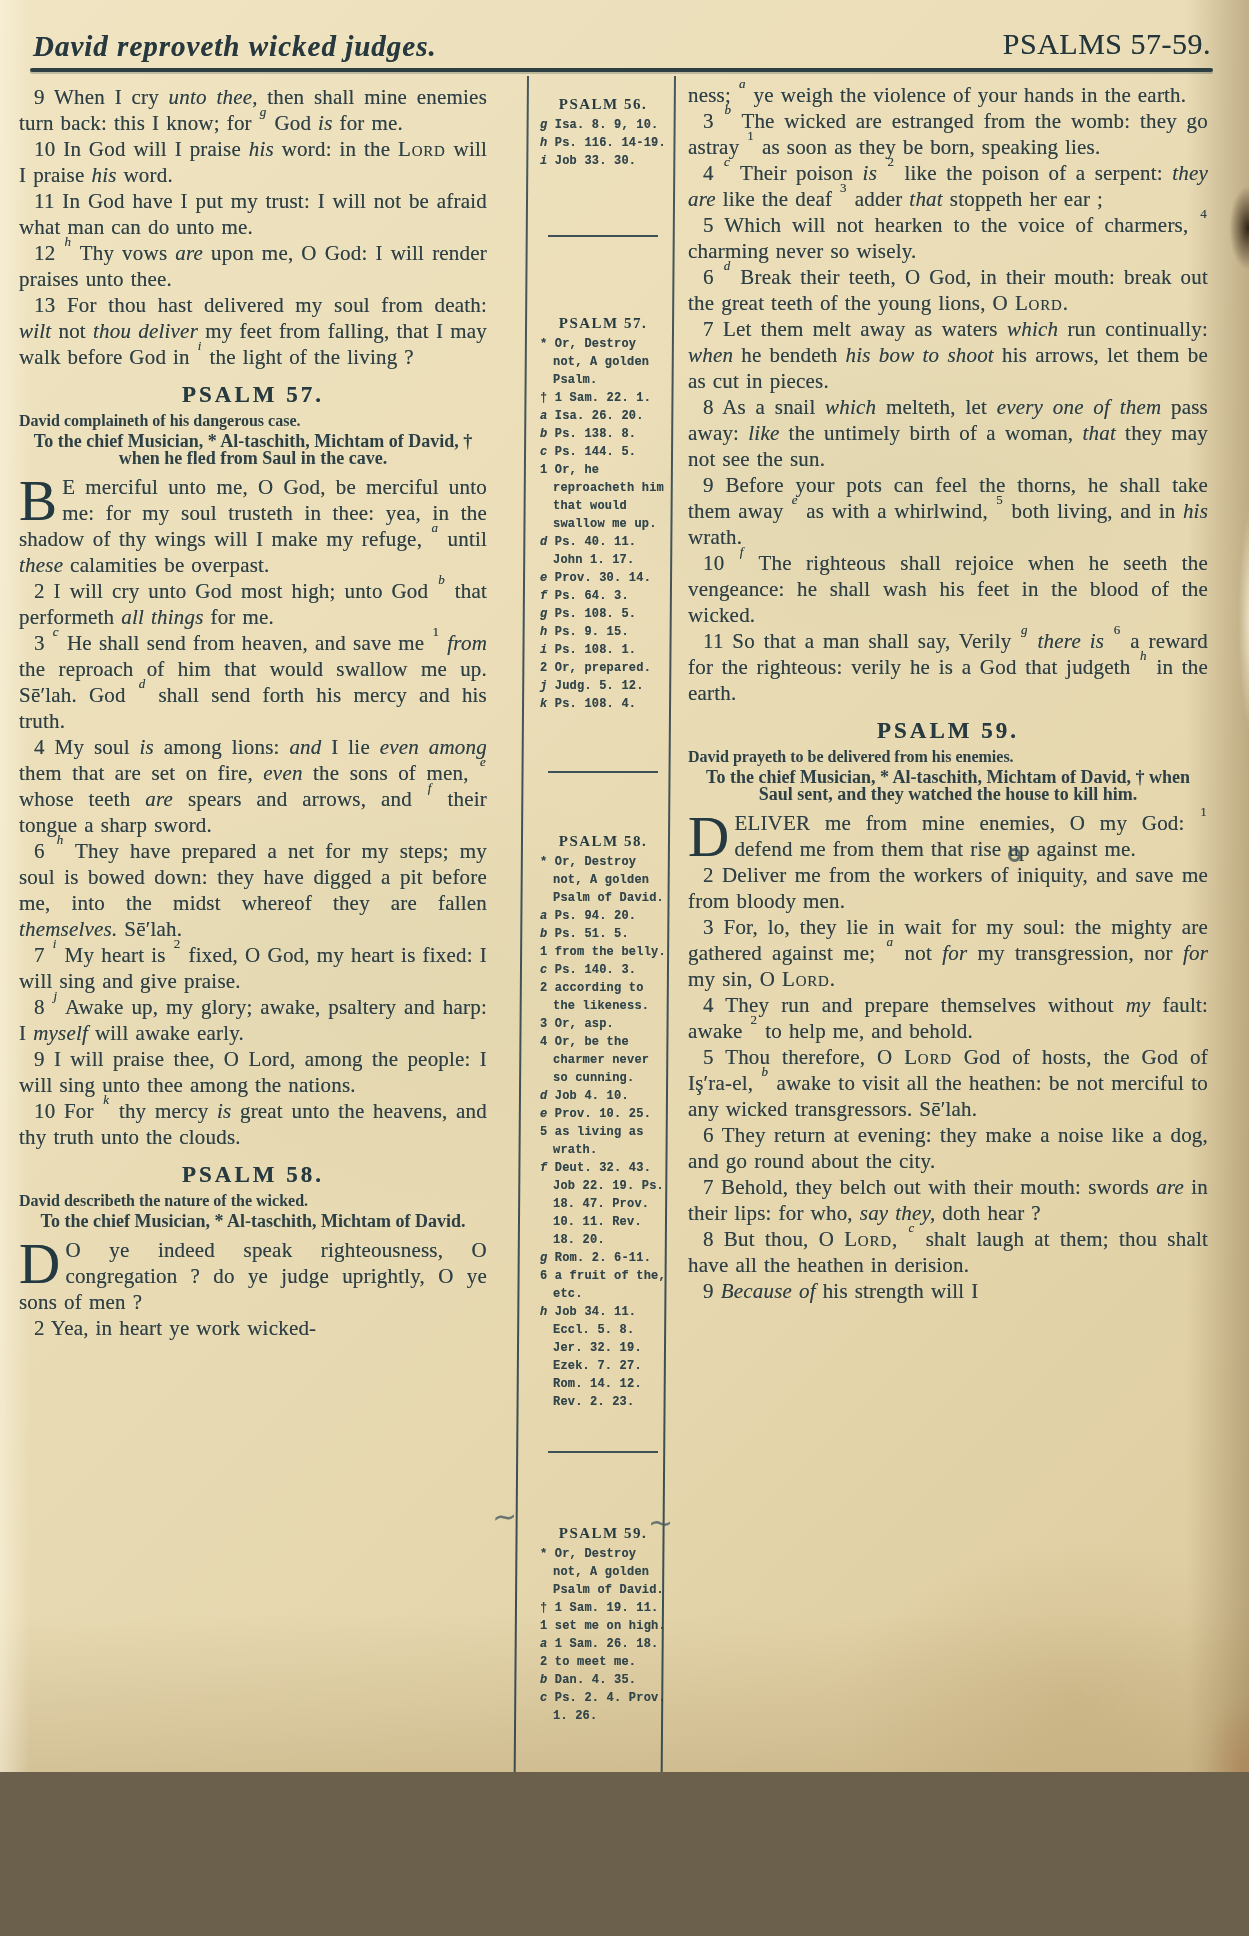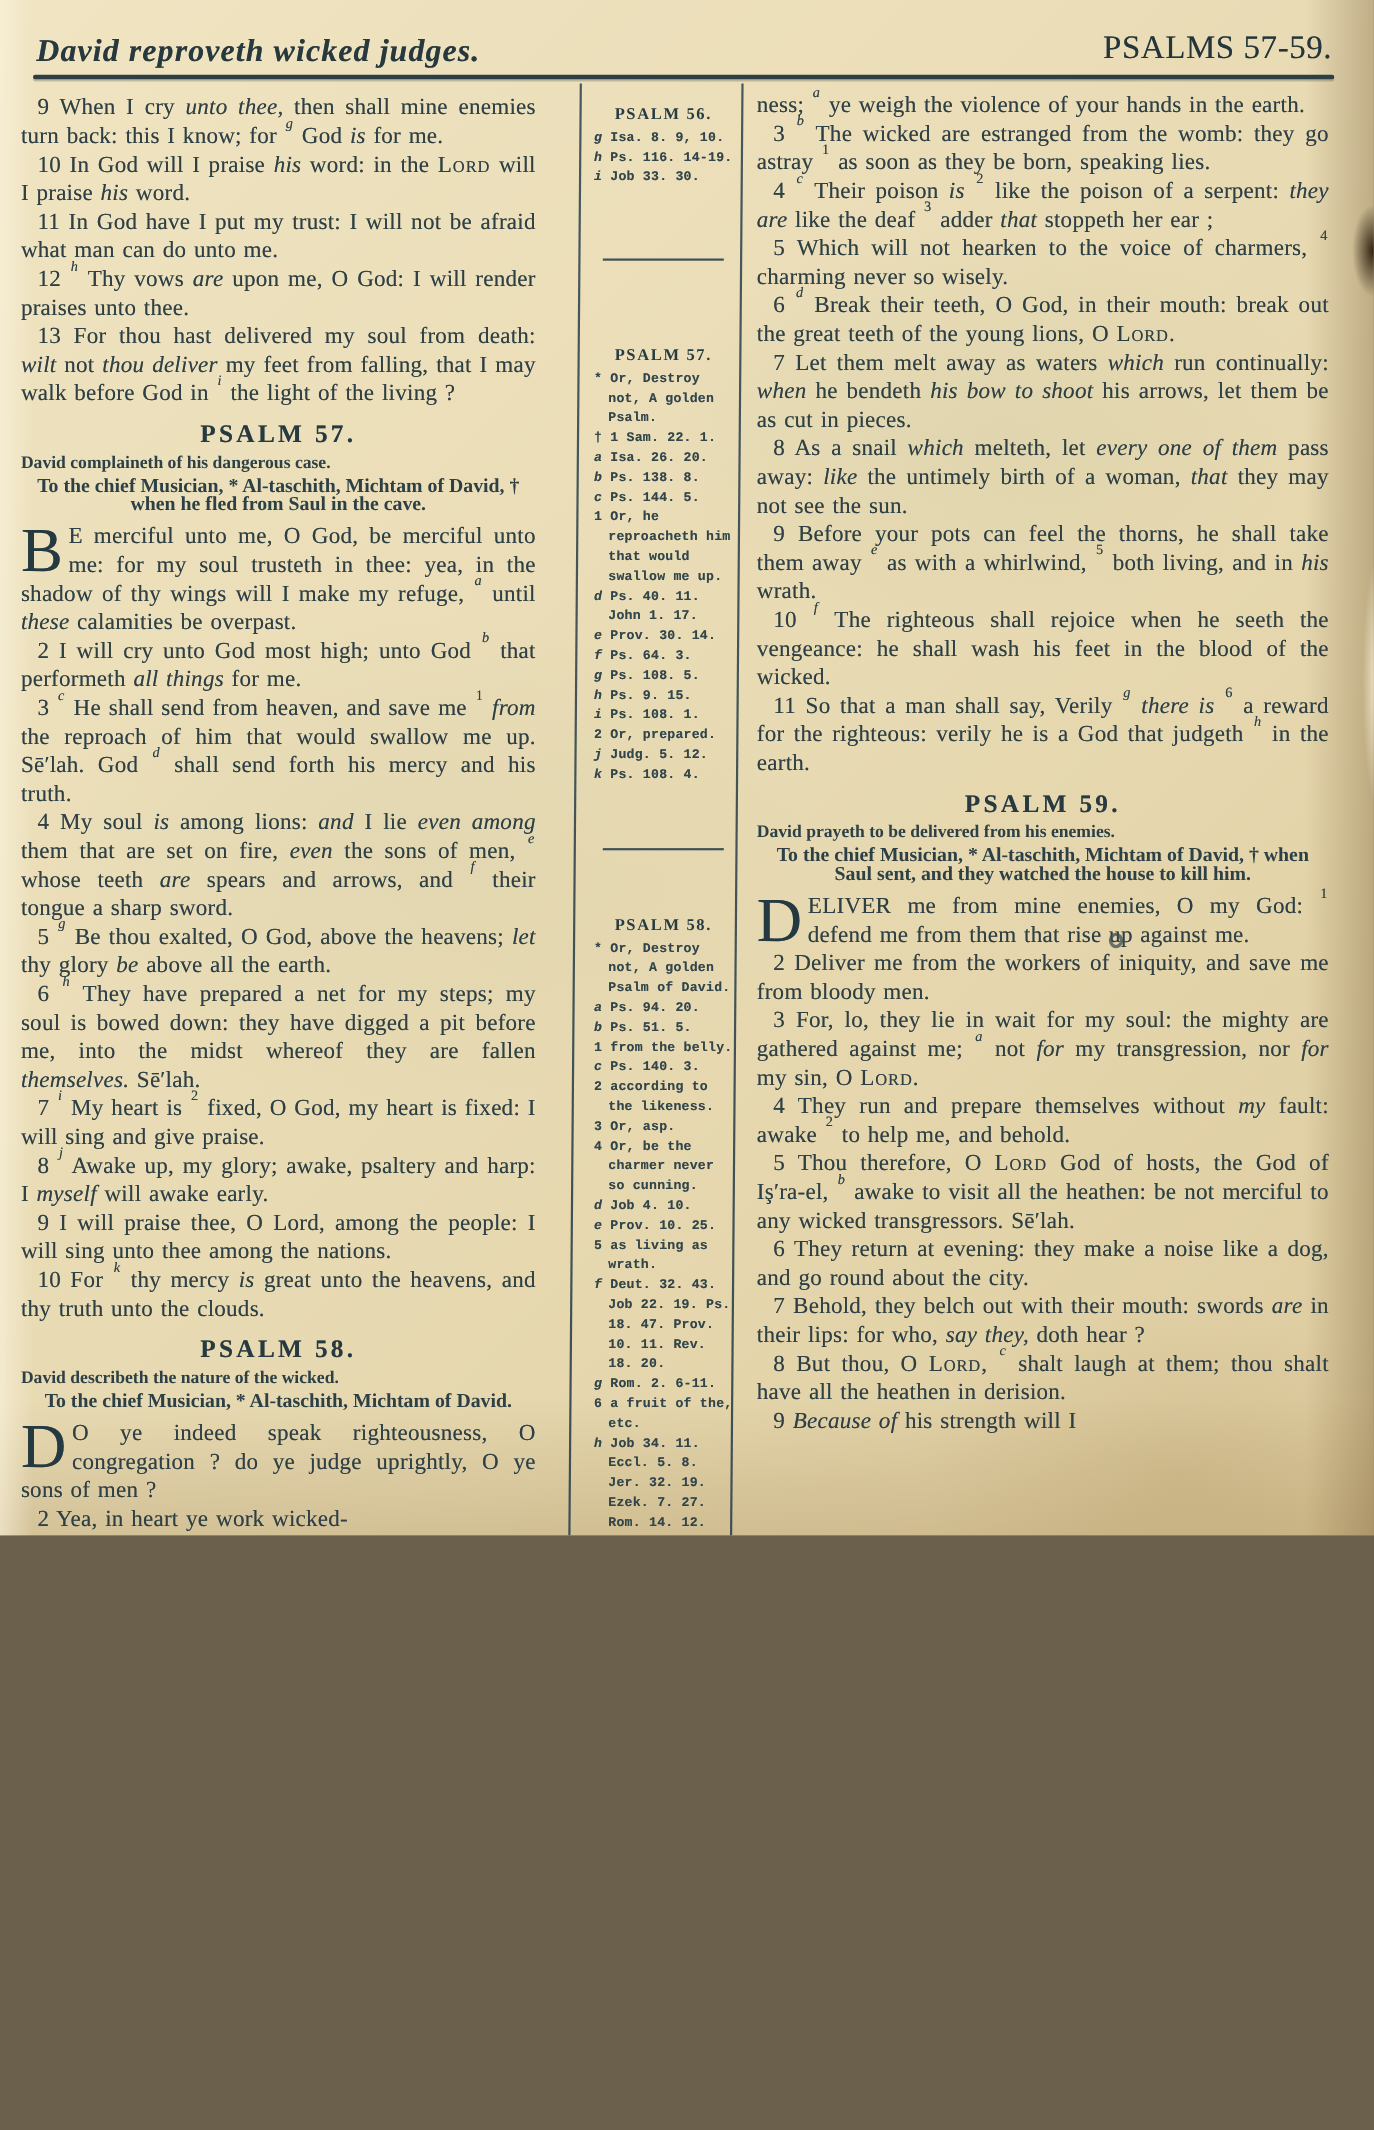--- a/index.html
+++ b/index.html
@@ -1,18 +1,18 @@
 <!DOCTYPE html>
 <html><head>
 <meta charset="utf-8">
 <style>
   * { margin:0; padding:0; box-sizing:border-box; }
   html,body { background:#6b604c; }
   .page {
-    position:relative; width:1249px; height:1396px; overflow:hidden;
+    position:relative; width:1249px; height:1772px; overflow:hidden;
     font-family:"Liberation Serif","DejaVu Serif",serif;
     color:#2e4045;
     background:
       radial-gradient(ellipse 26px 58px at 1248px 228px, rgba(40,26,12,.92), rgba(40,26,12,0) 72%),
       radial-gradient(ellipse 18px 150px at 1252px 620px, rgba(255,247,222,.85), rgba(255,247,222,0) 75%),
       radial-gradient(ellipse 55px 95px at 1243px 1765px, rgba(165,82,40,.20), rgba(165,82,40,0) 72%),
       radial-gradient(ellipse 330px 220px at 86% 96%, rgba(168,140,88,.22), rgba(168,140,88,0) 72%),
       radial-gradient(ellipse 430px 260px at 72% 28%, rgba(148,166,128,.10), rgba(148,166,128,0) 70%),
       radial-gradient(ellipse 520px 320px at 30% 56%, rgba(148,166,128,.08), rgba(148,166,128,0) 70%),
       linear-gradient(to right, rgba(252,246,226,.55), rgba(252,246,226,0) 30px),
@@ -120,21 +120,20 @@
       <p class="verse">11 In God have I put my trust: I will not be afraid what man can do unto me.</p>
       <p class="verse">12 <sup class="ref it">h</sup> Thy vows <em>are</em> upon me, O God: I will render praises unto thee.</p>
       <p class="verse">13 For thou hast delivered my soul from death: <em>wilt</em> not <em>thou deliver</em> my feet from falling, that I may walk before God in <sup class="ref it">i</sup> the light of the living ?</p>
       <div class="psalm-heading">PSALM 57.</div>
       <div class="subtitle">David complaineth of his dangerous case.</div>
       <div class="inscription">To the chief Musician, * Al-taschith, Michtam of David, † when he fled from Saul in the cave.</div>
       <p class="verse dropcap"><span class="initial">B</span><span>E merciful unto me, O God, be merciful unto me: for my soul trusteth in thee: yea, in the shadow of thy wings will I make my refuge, <sup class="ref it">a</sup> until <em>these</em> calamities be overpast.</span></p>
       <p class="verse">2 I will cry unto God most high; unto God <sup class="ref it">b</sup> that performeth <em>all things</em> for me.</p>
       <p class="verse">3 <sup class="ref it">c</sup> He shall send from heaven, and save me <sup class="ref">1</sup> <em>from</em> the reproach of him that would swallow me up. Sē′lah. God <sup class="ref it">d</sup> shall send forth his mercy and his truth.</p>
       <p class="verse">4 My soul <em>is</em> among lions: <em>and</em> I lie <em>even among</em> them that are set on fire, <em>even</em> the sons of men, <sup class="ref it">e</sup> whose teeth <em>are</em> spears and arrows, and <sup class="ref it">f</sup> their tongue a sharp sword.</p>
-      <p class="verse">5 <sup class="ref it">g</sup> Be thou exalted, O God, above the heavens; <em>let</em> thy glory <em>be</em> above all the earth.</p>
       <p class="verse">6 <sup class="ref it">h</sup> They have prepared a net for my steps; my soul is bowed down: they have digged a pit before me, into the midst whereof they are fallen <em>themselves.</em> Sē′lah.</p>
       <p class="verse">7 <sup class="ref it">i</sup> My heart is <sup class="ref">2</sup> fixed, O God, my heart is fixed: I will sing and give praise.</p>
       <p class="verse">8 <sup class="ref it">j</sup> Awake up, my glory; awake, psaltery and harp: I <em>myself</em> will awake early.</p>
       <p class="verse">9 I will praise thee, O Lord, among the people: I will sing unto thee among the nations.</p>
       <p class="verse">10 For <sup class="ref it">k</sup> thy mercy <em>is</em> great unto the heavens, and thy truth unto the clouds.</p>
       <div class="psalm-heading">PSALM 58.</div>
       <div class="subtitle">David describeth the nature of the wicked.</div>
       <div class="inscription">To the chief Musician, * Al-taschith, Michtam of David.</div>
       <p class="verse dropcap"><span class="initial">D</span><span>O ye indeed speak righteousness, O congregation ? do ye judge uprightly, O ye sons of men ?</span></p>
       <p class="verse">2 Yea, in heart ye work wicked-</p>

